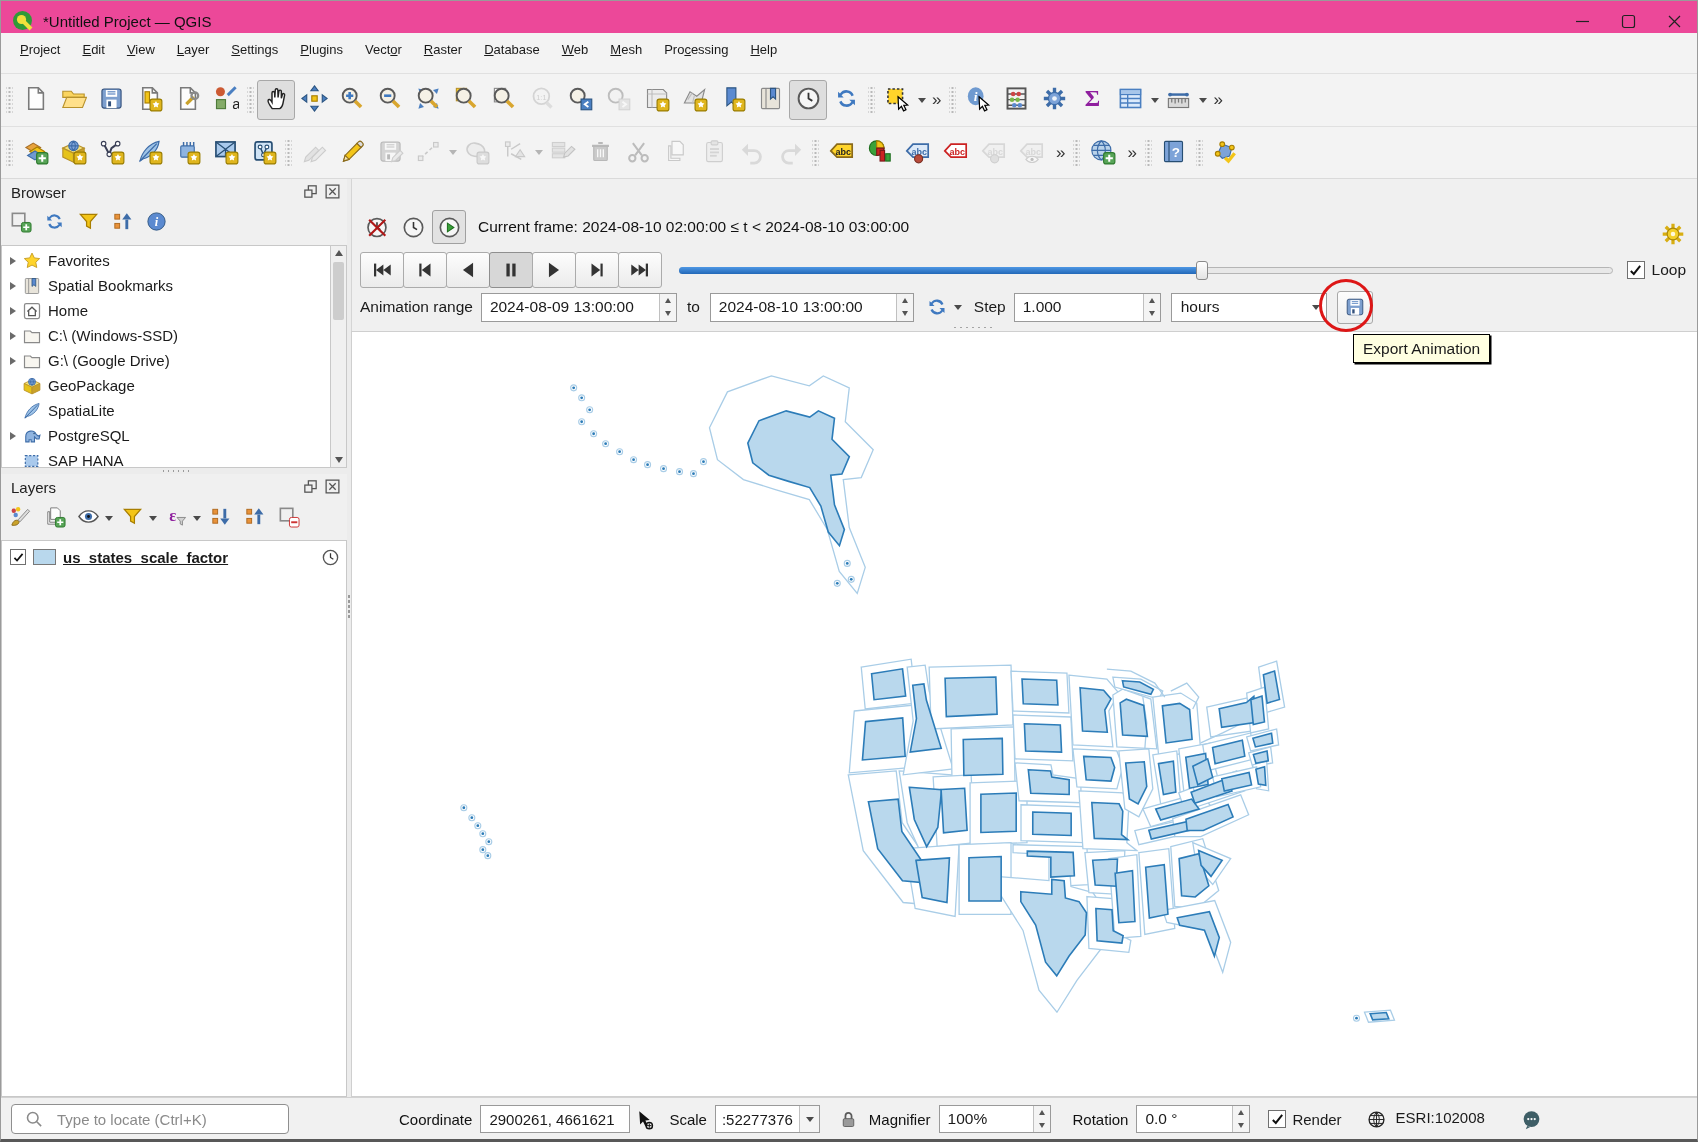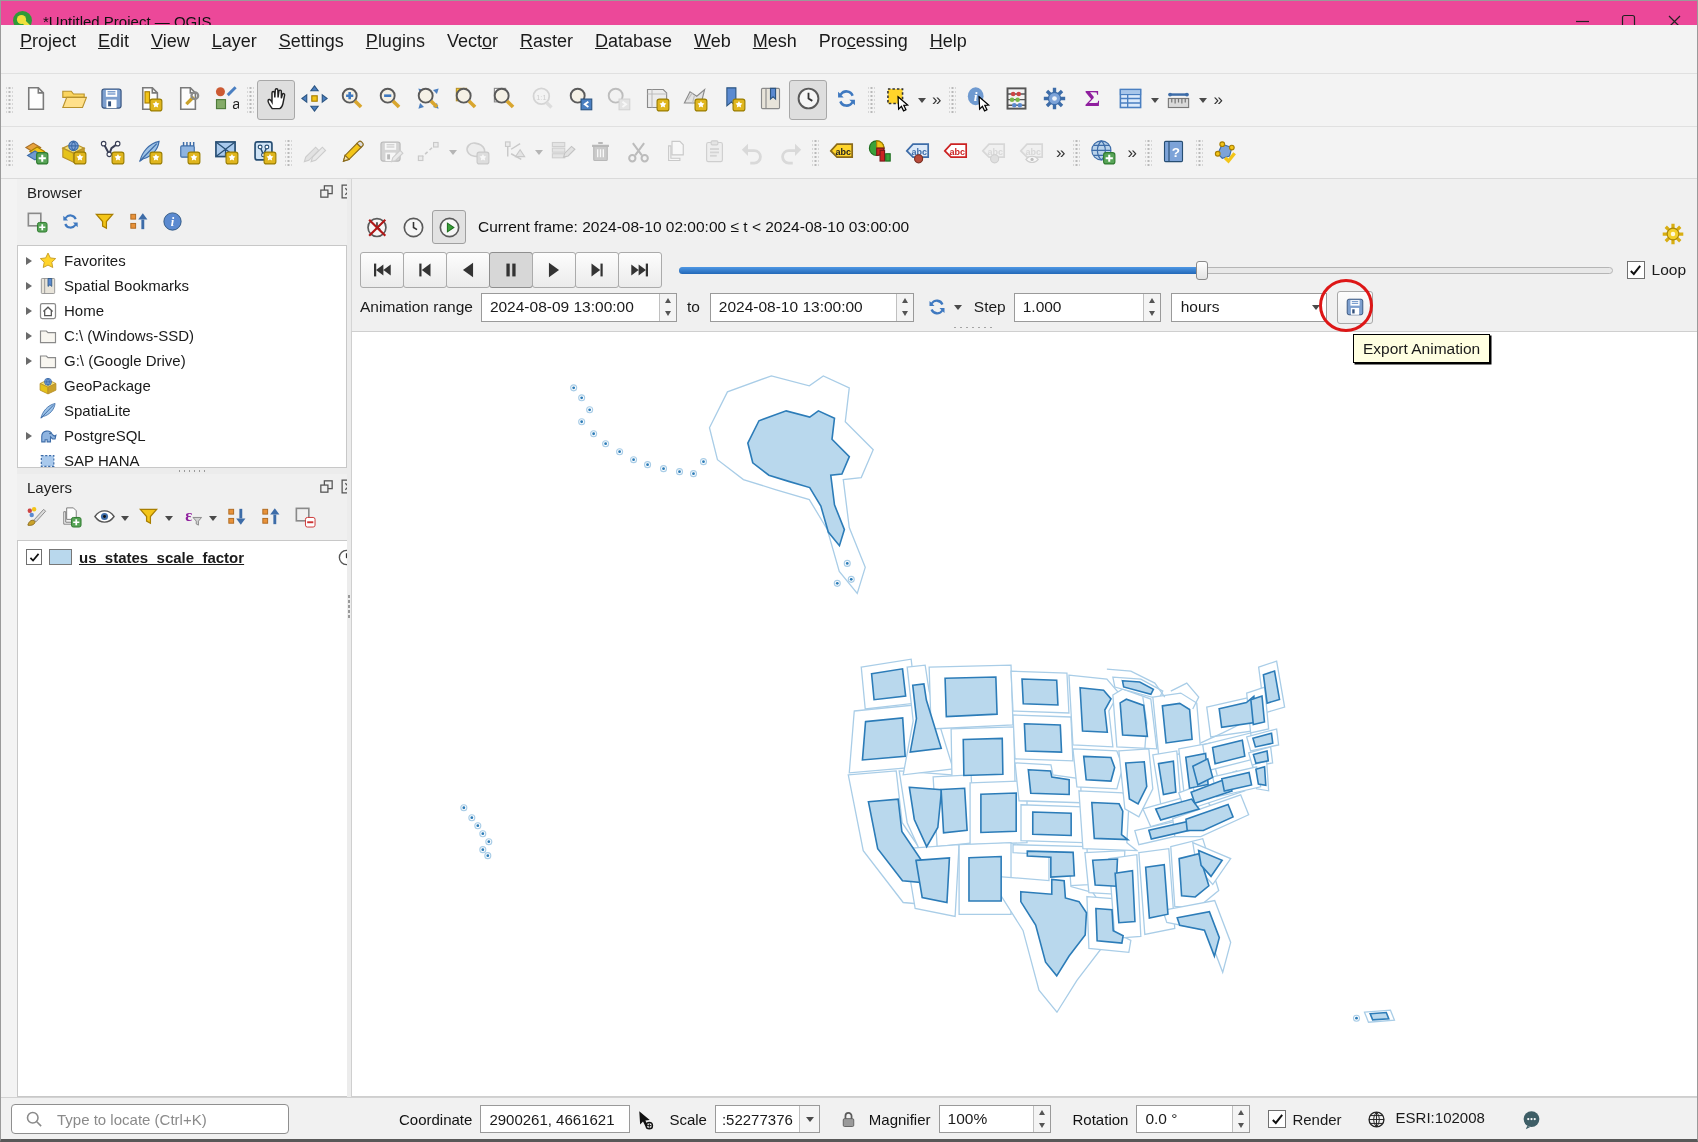--- a/index.html
+++ b/index.html
@@ -9,43 +9,43 @@
 
   
   .titlebar{position:absolute;left:0;top:0;width:100%;height:40px;background:#ec4899;display:flex;align-items:center;}
   .titlebar .logo{width:24px;height:24px;margin:0 8px 0 10px;}
   .titlebar .title{font-size:15px;color:#111;}
   .winbtns{margin-left:auto;display:flex;height:100%;}
   .winbtn{width:46px;height:100%;display:flex;align-items:center;justify-content:center;background:transparent;border:0;}
   .winbtn svg{width:15px;height:15px;}
 
   
-  .menubar{position:absolute;left:0;top:24px;width:100%;height:32px;display:flex;align-items:center;
-           padding-left:8px;font-size:18px;background:#f3f3f3;}
+  .menubar{position:absolute;left:0;top:32px;width:100%;height:32px;display:flex;align-items:center;
+           padding-left:8px;font-size:13px;background:#f3f3f3;}
   .menu-item{padding:4px 11px;border-radius:3px;}
   .menu-item u{text-decoration:underline;}
 
   
   .toolbar{position:absolute;left:0;width:100%;height:53px;display:flex;align-items:center;background:#f3f3f3;
            border-top:1px solid #e0e0e0;padding-left:2px;}
   .tb1{top:72px;}  .tb2{top:125px;border-bottom:1px solid #dadada;}
   .grip{width:7px;height:28px;margin:0 3px;background-image:radial-gradient(#b9b9b9 1.1px, transparent 1.2px);
         background-size:4px 4px;background-position:center;}
   .tbtn{width:38px;height:40px;border:1px solid transparent;border-radius:3px;background:transparent;
         display:flex;align-items:center;justify-content:center;padding:0;position:relative;}
   .tbtn svg{width:27px;height:27px;}
   .tbtn.active{background:#dedede;border-color:#a8a8a8;}
   .tbtn.dis svg{filter:grayscale(1) opacity(.35);}
   .caret{width:0;height:0;border-left:4.5px solid transparent;border-right:4.5px solid transparent;border-top:5.5px solid #4a4a4a;margin-left:2px;}
   .caret.dis{border-top-color:#b5b5b5;}
   .chev{font-size:17px;color:#333;padding:0 6px;letter-spacing:-1px;}
 
   
   .main{position:absolute;left:0;top:178px;width:100%;height:918px;}
-  .leftcol{position:absolute;left:0;top:0;width:288px;height:100%;background:#f0f0f0;margin-left:16px;}
+  .leftcol{position:absolute;left:0;top:0;width:288px;height:100%;background:#f0f0f0;}
   .vsplit{position:absolute;left:346px;top:0;width:4px;height:100%;background:#ececec;}
   .vsplit .dots{position:absolute;left:0px;top:415px;width:4px;height:26px;
         background-image:radial-gradient(#9a9a9a 1px, transparent 1.1px);background-size:4px 5px;}
   .rightcol{position:absolute;left:350px;top:0;width:1348px;height:100%;}
 
   .panel-head{height:26px;display:flex;align-items:center;padding:0 6px 0 10px;font-size:15px;color:#222;}
   .panel-head .ph-btns{margin-left:auto;display:flex;gap:4px;}
   .ph-btn{width:18px;height:18px;padding:0;border:0;background:transparent;}
   .ph-btn svg{width:17px;height:17px;}
   .ptools{display:flex;align-items:center;gap:4px;padding:2px 4px;height:36px;}

